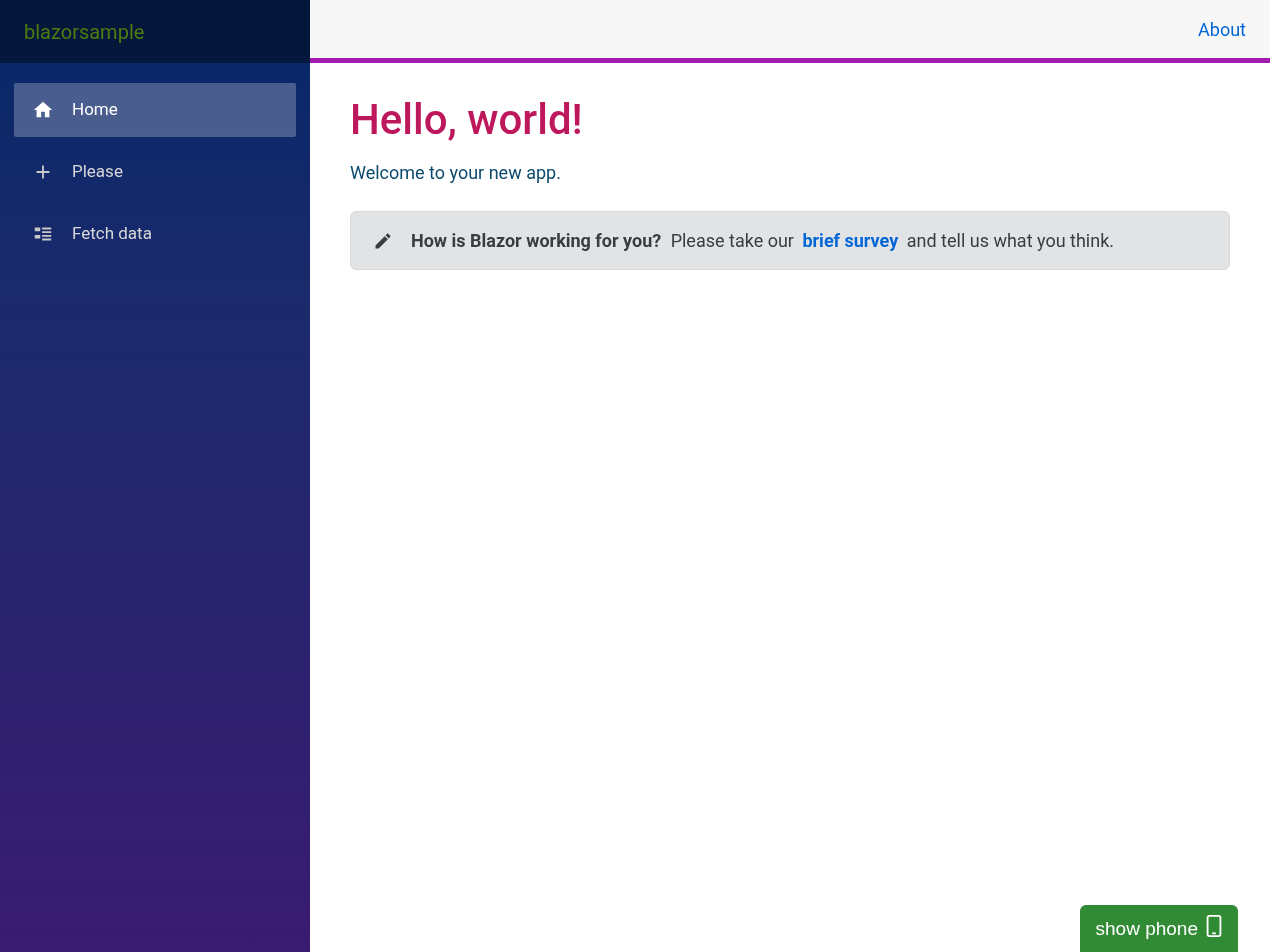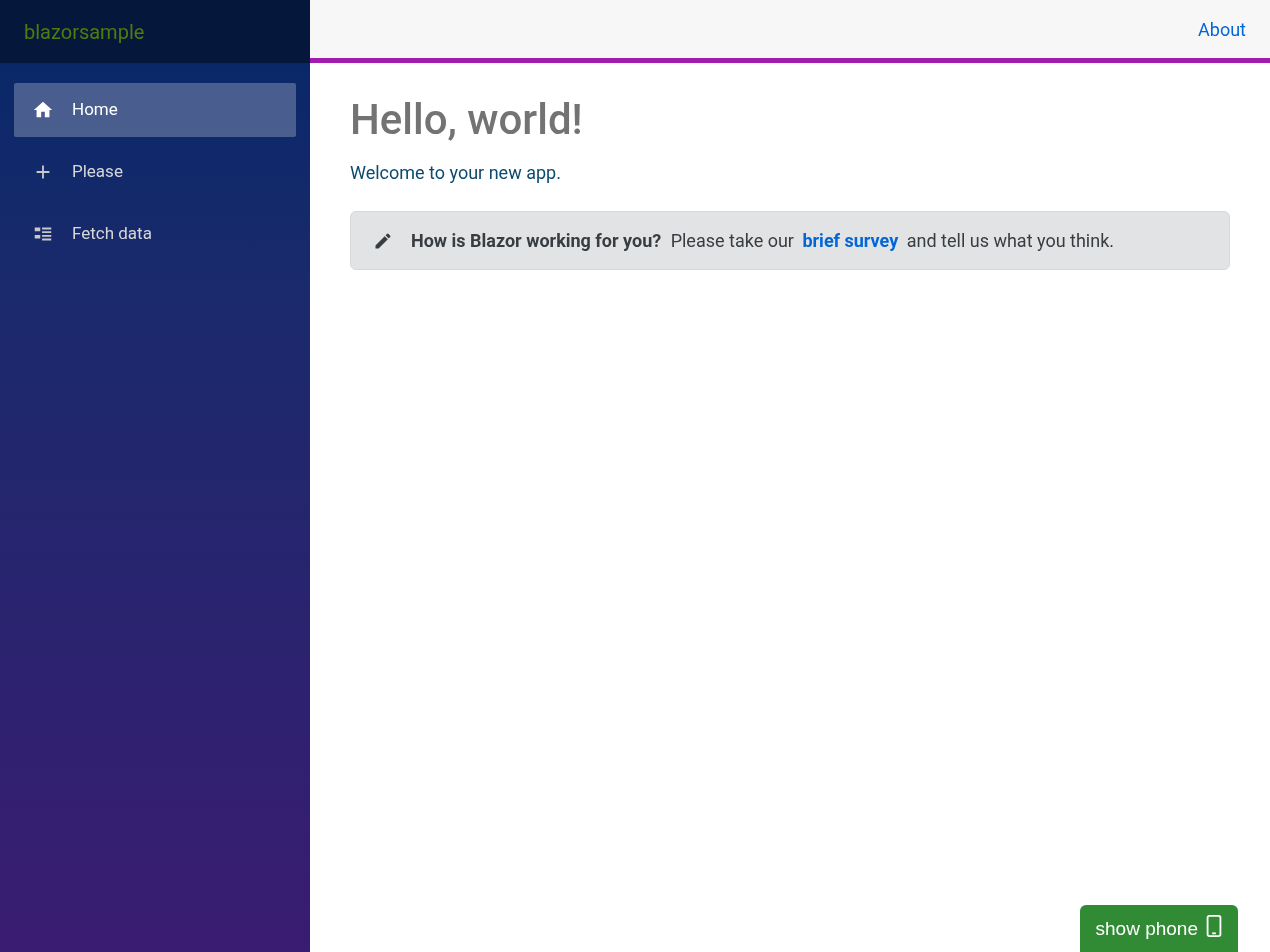--- a/index.html
+++ b/index.html
@@ -81,21 +81,21 @@
       color: #0366d6;
       text-decoration: none;
       font-size: 18px;
     }
     .content {
       padding: 24px 40px;
     }
     .content h1 {
       font-size: 42px;
       font-weight: 500;
-      color: #737373;
+      color: #be185d;
       margin-bottom: 18px;
       margin-top: 8px;
     }
     .content p.welcome {
       font-size: 18px;
       color: #0c4a6e;
       margin-bottom: 28px;
     }
     .alert {
       background-color: #e2e3e5;

